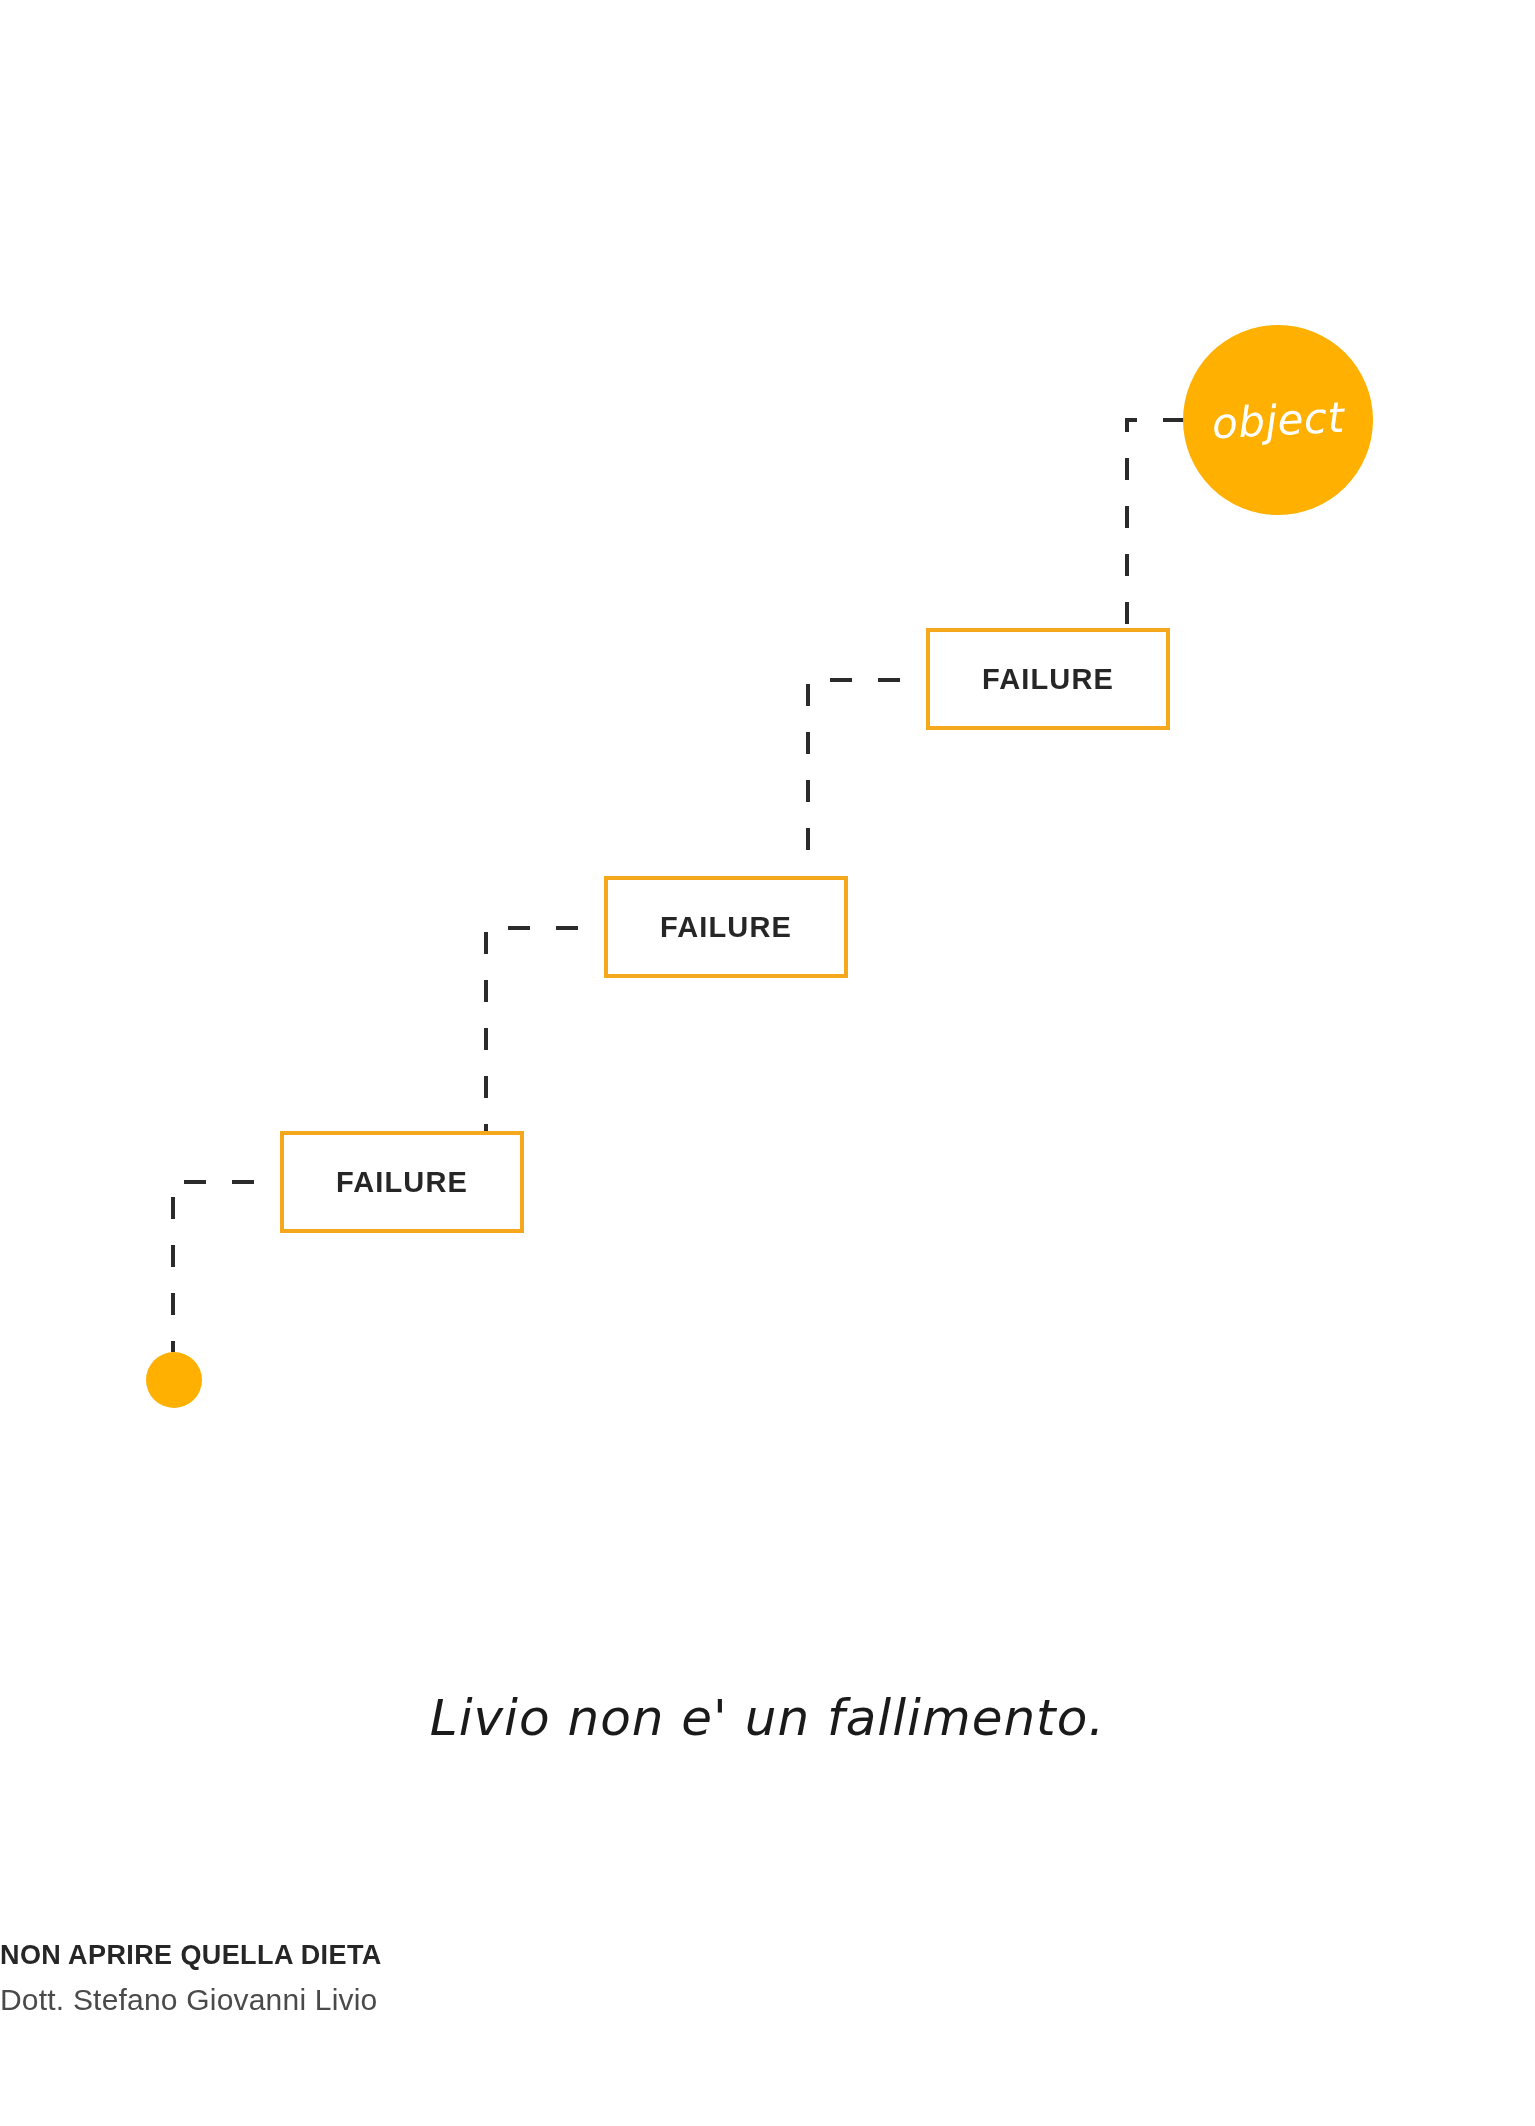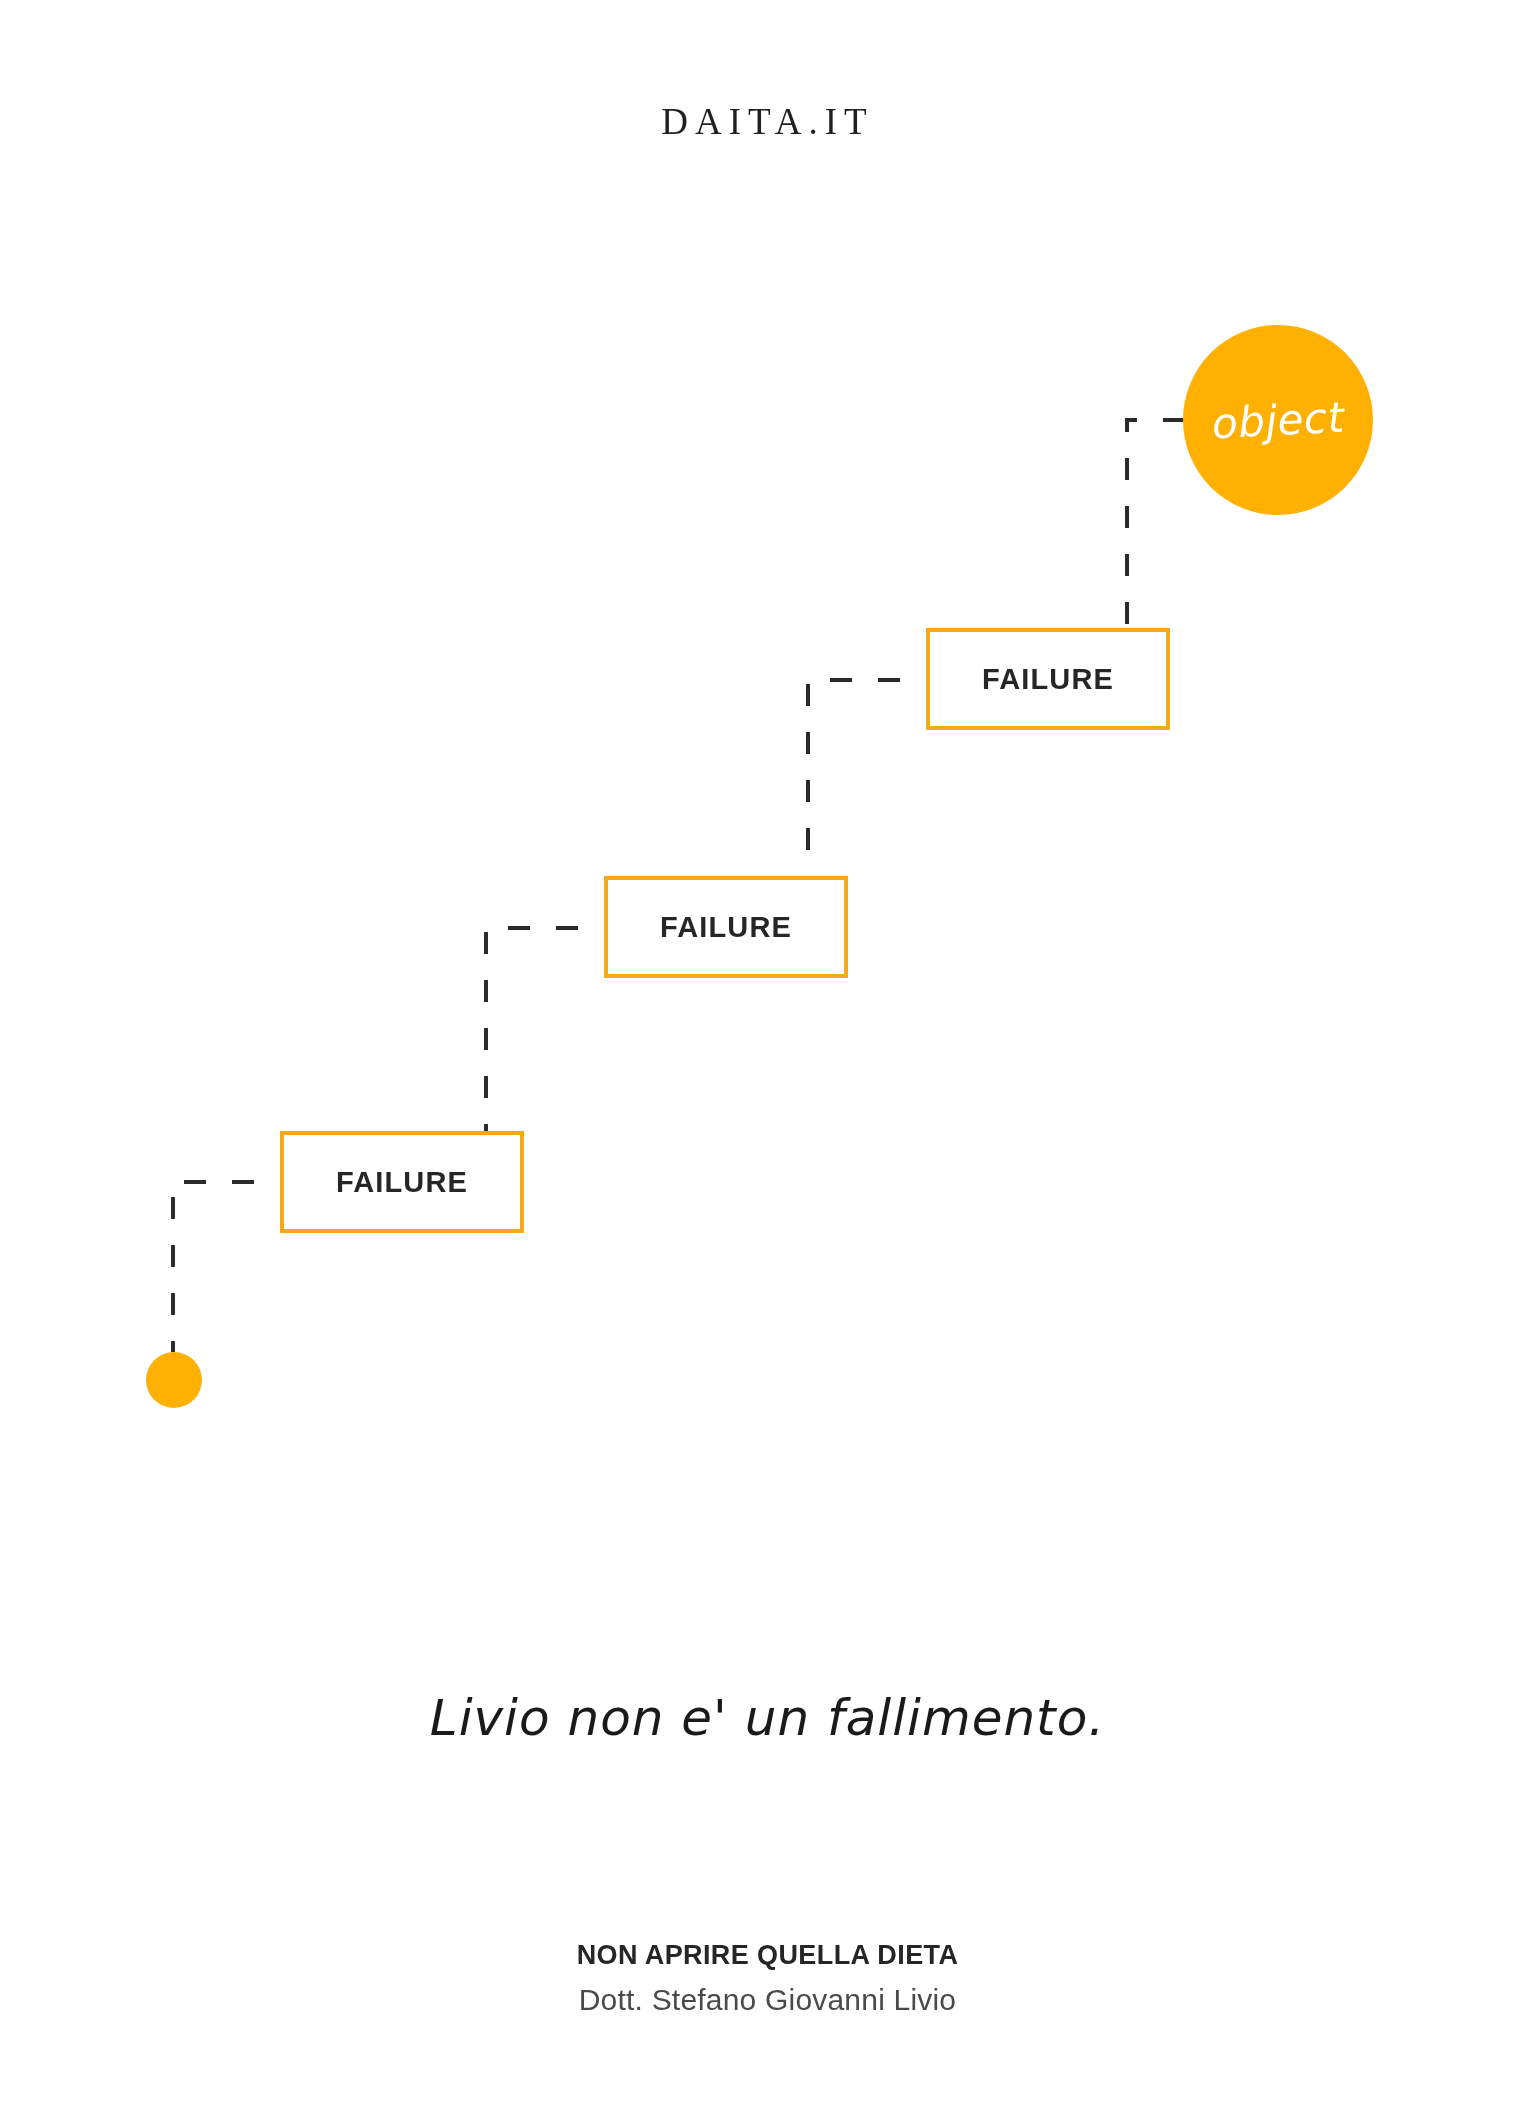--- a/index.html
+++ b/index.html
@@ -125,21 +125,21 @@
     letter-spacing: 1px;
     white-space: nowrap;
   }
 
   
   .footer {
     position: absolute;
     left: 0;
     top: 1940px;
     width: 1535px;
-    text-align: center;
+    text-align: left;
   }
   .footer-title {
     font-family: "Liberation Sans", sans-serif;
     font-weight: bold;
     font-size: 27px;
     letter-spacing: 0.4px;
     color: #262626;
   }
   .footer-author {
     margin-top: 12px;
@@ -148,21 +148,20 @@
     font-size: 30px;
     letter-spacing: 0.2px;
     color: #4a4a4a;
   }
 </style>
 </head>
 <body>
 
 <div class="poster">
 
-  <div class="brand">DAITA.IT</div>
 
   <div class="stage">
     <svg viewBox="0 0 1535 1500" xmlns="http://www.w3.org/2000/svg">
       <g fill="none" stroke="#2b2b2b" stroke-width="4" stroke-dasharray="22 26" stroke-linecap="butt">
 
         <path d="M 1185 420 L 1127 420 L 1127 628"></path>
 
         <path d="M 900 680 L 808 680 L 808 876"></path>
 
         <path d="M 578 928 L 486 928 L 486 1131"></path>

